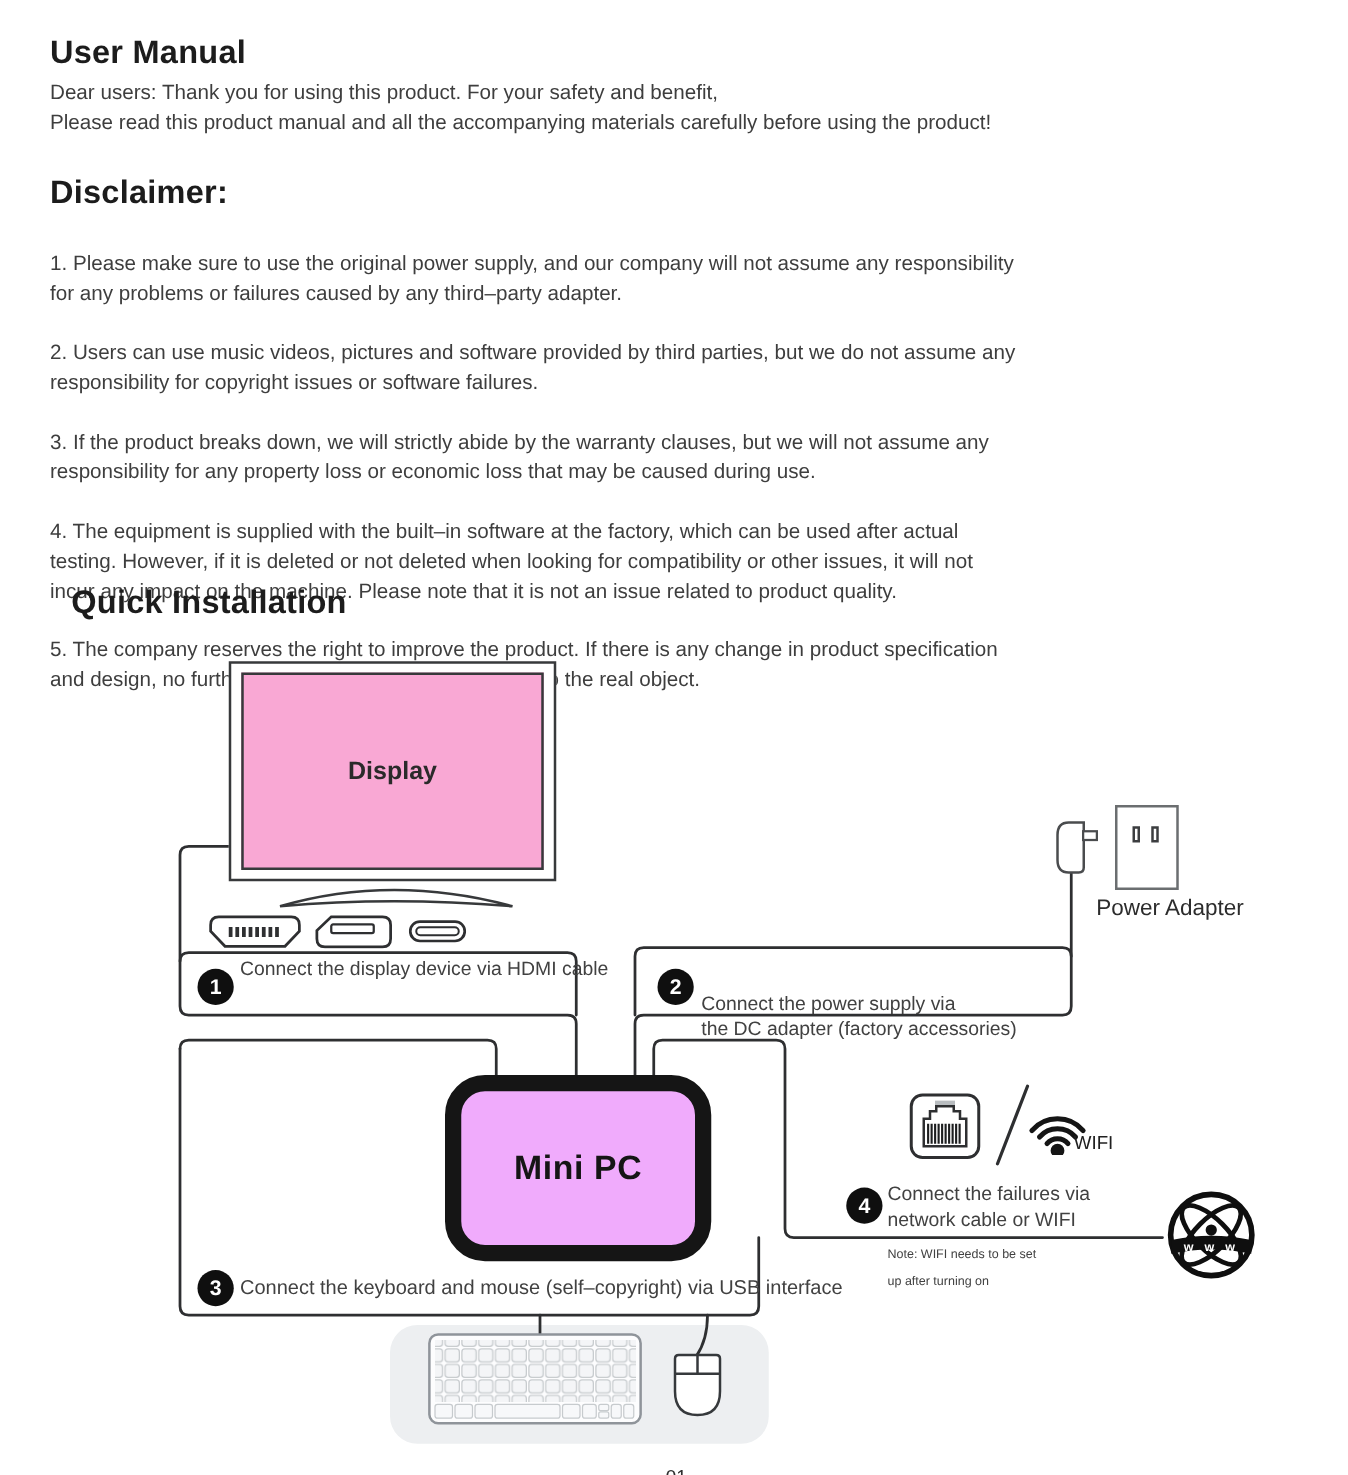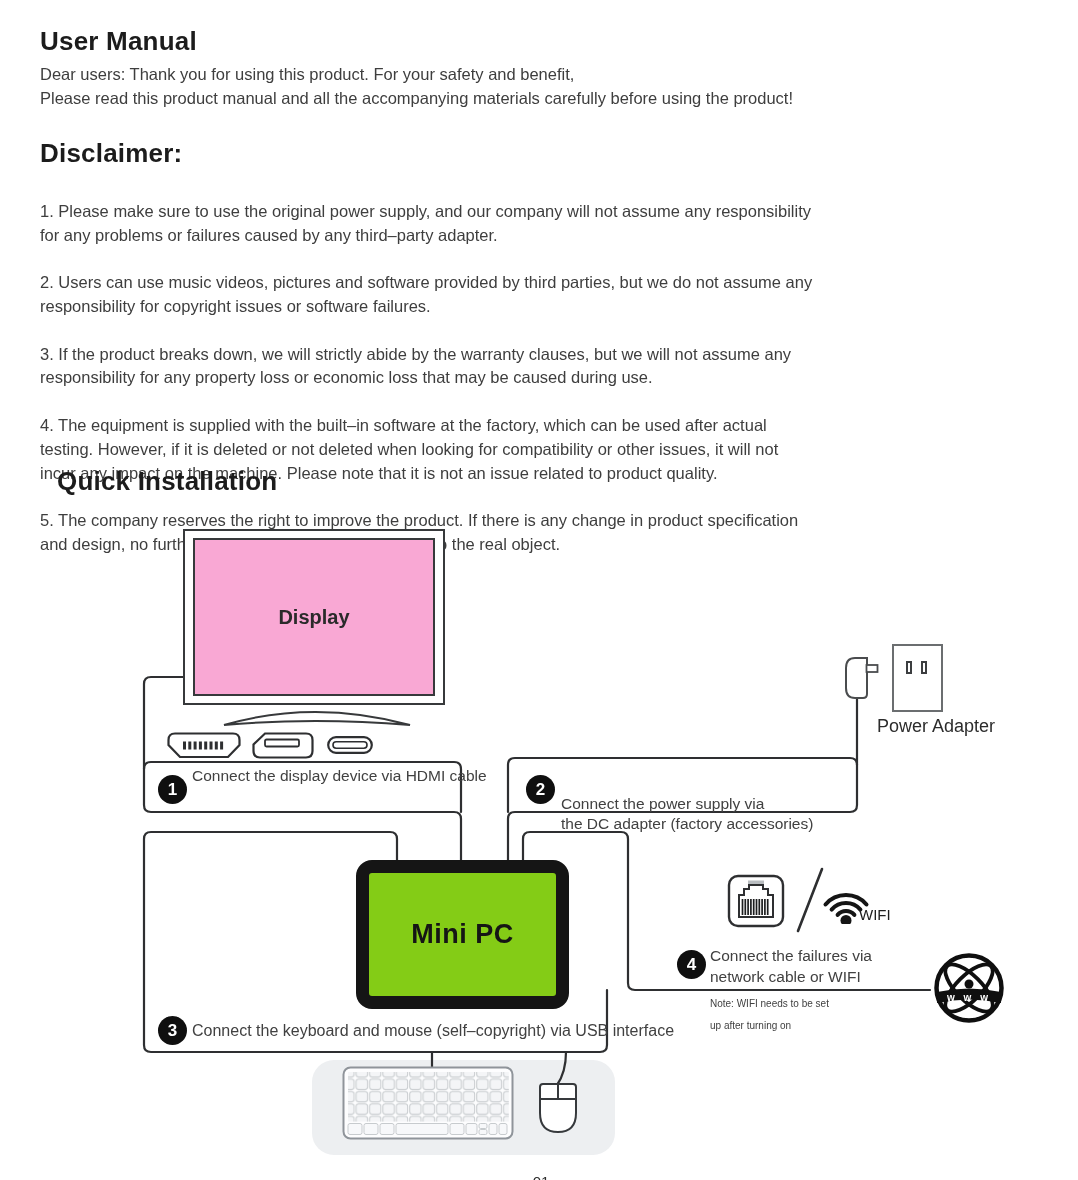--- a/index.html
+++ b/index.html
@@ -11,22 +11,22 @@
   .abs { position:absolute; }
   .h1 { font-size:26px; font-weight:bold; color:#1c1c1c; letter-spacing:.2px; }
   .bodytext { font-size:16.5px; line-height:23.8px; color:#3e3e3e; white-space:pre-line; }
   .bodytext p { margin:0; }
   
   svg.layer { position:absolute; left:0; top:0; pointer-events:none; }
   .monitor-outer { left:183px; top:529px; width:262px; height:176px; border:2px solid #37393b; background:#fff; }
   .monitor-inner { left:193px; top:538px; width:242px; height:158px; border:2px solid #37393b; background:#f9a8d4;
                    display:flex; align-items:center; justify-content:center; }
   .display-label { font-size:20px; font-weight:bold; color:#2a2a2a; }
-  .minipc { left:356px; top:860px; width:213px; height:149px; border:13px solid #151515; border-radius:16px;
-            background:#84cc16; display:flex; align-items:center; justify-content:center; z-index:3; }
+  .minipc { left:356px; top:860px; width:213px; height:149px; border:13px solid #151515; border-radius:32px;
+            background:#f0abfc; display:flex; align-items:center; justify-content:center; z-index:3; }
   .minipc-label { font-size:27px; font-weight:bold; color:#151515; letter-spacing:.5px; }
   .badge { width:29px; height:29px; border-radius:50%; background:#0f0f0f; color:#fff; font-size:17px;
            font-weight:bold; display:flex; align-items:center; justify-content:center; z-index:4; }
   .steptext { font-size:15.5px; line-height:20px; color:#414141; z-index:4; }
   .note { font-size:10px; line-height:22px; color:#414141; white-space:pre-line; z-index:4; }
   .outlet { left:892px; top:644px; width:51px; height:68px; border:2px solid #6b6e70; background:#fff; }
   .slot { position:absolute; width:6px; height:13px; border:2px solid #3c3e40; top:15px; }
   .padapter-label { left:877px; top:716px; font-size:18px; color:#2c2c2c; }
   .tray { left:312px; top:1060px; width:303px; height:95px; border-radius:22px; background:#edeff1; z-index:1; }
   .wifi-label { left:859px; top:906px; font-size:15px; color:#202020; z-index:4; }

